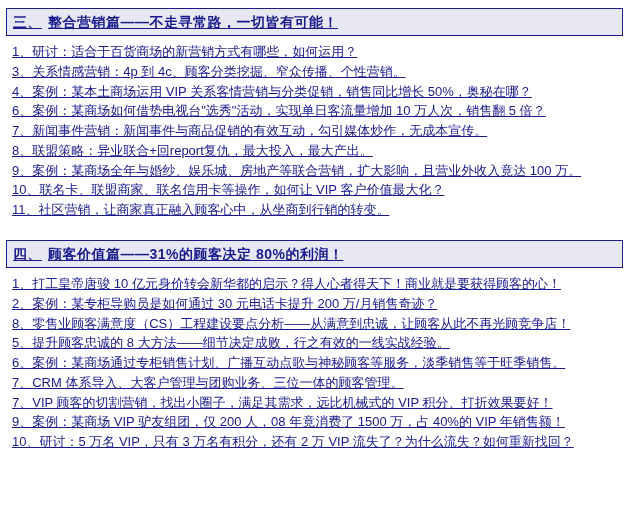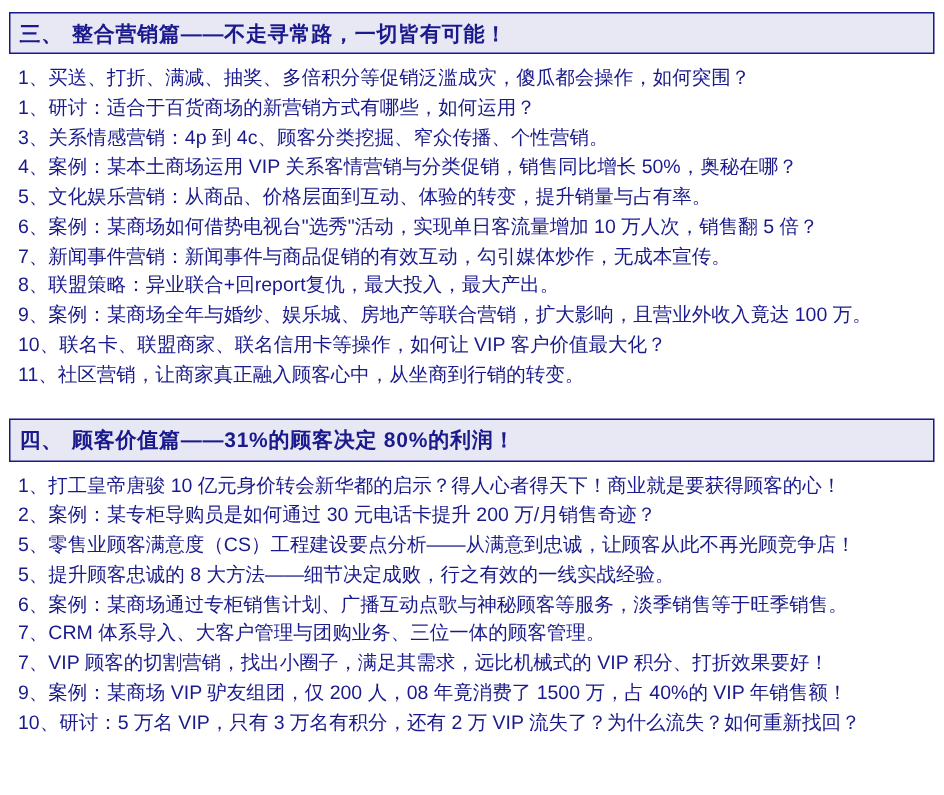--- a/index.html
+++ b/index.html
@@ -13,20 +13,21 @@
     font-family: "Liberation Sans", sans-serif;
     color: #1a1a8c;
     font-size: 13px;
   }
   .page {
     width: 629px;
     height: 530px;
     position: relative;
     box-sizing: border-box;
     padding: 8px 6px 0 6px;
+    text-decoration: underline;
   }
   .section {
     margin-bottom: 4px;
   }
   .section-header {
     border: 1px solid #1a1a8c;
     background: #e8e8f5;
     padding: 4px 6px;
     font-weight: bold;
     font-size: 14px;
@@ -55,44 +56,42 @@
 </head>
 <body>
 
 <div class="page">
 
   <div class="section">
     <div class="section-header">
       <span class="num">三、</span><span>整合营销篇——不走寻常路，一切皆有可能！</span>
     </div>
     <div class="items">
-      <div class="item">1、买送、打折、满减、抽奖、多倍积分等促销泛滥成灾，傻瓜都会操作，如何突围？</div>
       <div class="item">1、研讨：适合于百货商场的新营销方式有哪些，如何运用？</div>
       <div class="item">3、关系情感营销：4p 到 4c、顾客分类挖掘、窄众传播、个性营销。</div>
       <div class="item">4、案例：某本土商场运用 VIP 关系客情营销与分类促销，销售同比增长 50%，奥秘在哪？</div>
-      <div class="item">5、文化娱乐营销：从商品、价格层面到互动、体验的转变，提升销量与占有率。</div>
       <div class="item">6、案例：某商场如何借势电视台"选秀"活动，实现单日客流量增加 10 万人次，销售翻 5 倍？</div>
       <div class="item">7、新闻事件营销：新闻事件与商品促销的有效互动，勾引媒体炒作，无成本宣传。</div>
       <div class="item">8、联盟策略：异业联合+回report复仇，最大投入，最大产出。</div>
       <div class="item">9、案例：某商场全年与婚纱、娱乐城、房地产等联合营销，扩大影响，且营业外收入竟达 100 万。</div>
       <div class="item">10、联名卡、联盟商家、联名信用卡等操作，如何让 VIP 客户价值最大化？</div>
       <div class="item">11、社区营销，让商家真正融入顾客心中，从坐商到行销的转变。</div>
     </div>
   </div>
 
   <div class="gap"></div>
 
   <div class="section">
     <div class="section-header">
       <span class="num">四、</span><span>顾客价值篇——31%的顾客决定 80%的利润！</span>
     </div>
     <div class="items">
       <div class="item">1、打工皇帝唐骏 10 亿元身价转会新华都的启示？得人心者得天下！商业就是要获得顾客的心！</div>
       <div class="item">2、案例：某专柜导购员是如何通过 30 元电话卡提升 200 万/月销售奇迹？</div>
-      <div class="item">5、零售业顾客满意度（CS）工程建设要点分析——从满意到忠诚，让顾客从此不再光顾竞争店！</div>
+      <div class="item">8、零售业顾客满意度（CS）工程建设要点分析——从满意到忠诚，让顾客从此不再光顾竞争店！</div>
       <div class="item">5、提升顾客忠诚的 8 大方法——细节决定成败，行之有效的一线实战经验。</div>
       <div class="item">6、案例：某商场通过专柜销售计划、广播互动点歌与神秘顾客等服务，淡季销售等于旺季销售。</div>
       <div class="item">7、CRM 体系导入、大客户管理与团购业务、三位一体的顾客管理。</div>
       <div class="item">7、VIP 顾客的切割营销，找出小圈子，满足其需求，远比机械式的 VIP 积分、打折效果要好！</div>
       <div class="item">9、案例：某商场 VIP 驴友组团，仅 200 人，08 年竟消费了 1500 万，占 40%的 VIP 年销售额！</div>
       <div class="item">10、研讨：5 万名 VIP，只有 3 万名有积分，还有 2 万 VIP 流失了？为什么流失？如何重新找回？</div>
     </div>
   </div>
 
 </div>

